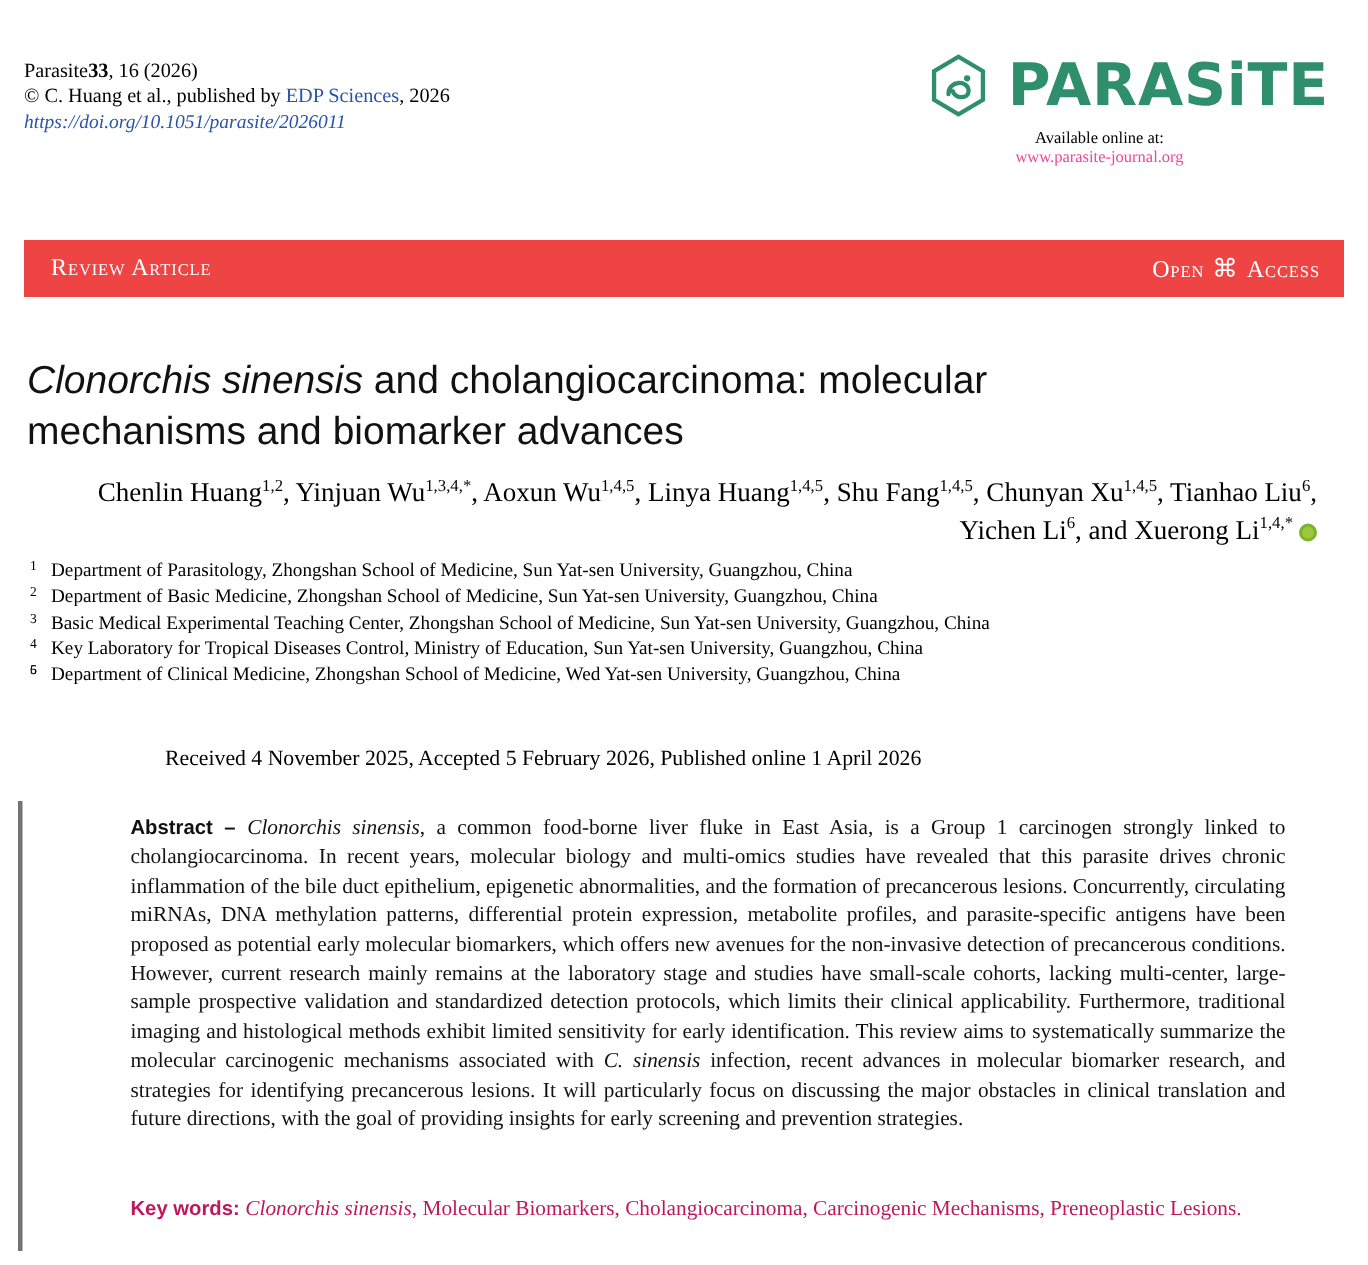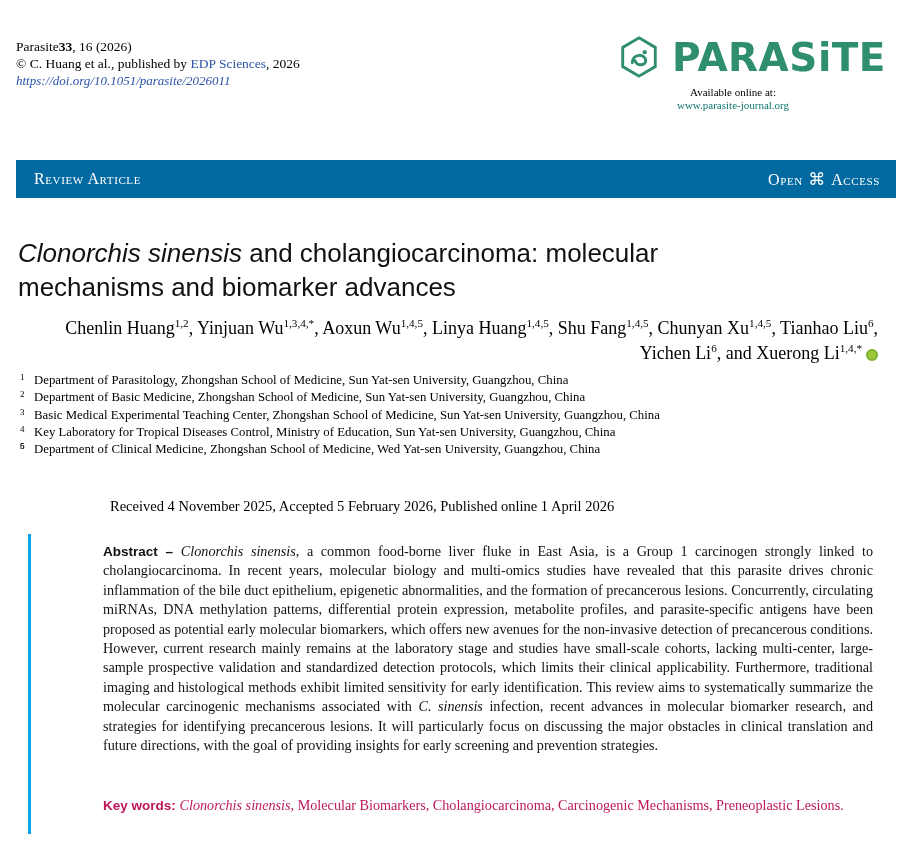--- a/index.html
+++ b/index.html
@@ -78,34 +78,34 @@
   }
   .avail {
     margin-top: 6px;
     font-size: 11px;
     color: #000;
     text-align: center;
     padding-right: 6px;
   }
   .avail .url {
     display: block;
-    color: #0f766e;
+    color: #ec4899;
     text-decoration: none;
     margin-top: 1px;
     text-align: center;
   }
 
   
   .banner {
     position: absolute;
     left: 16px;
     top: 160px;
     width: 880px;
     height: 38px;
-    background: #0369a1;
+    background: #ef4444;
     color: #ffffff;
   }
   .banner .left {
     position: absolute;
     left: 18px;
     top: 50%;
     transform: translateY(-50%);
     font-variant: small-caps;
     font-size: 16px;
     letter-spacing: 0.6px;
@@ -187,25 +187,25 @@
   .dates {
     position: absolute;
     left: 110px;
     top: 498px;
     font-size: 14.5px;
   }
 
   
   .abstract-wrap {
     position: absolute;
-    left: 28px;
+    left: 12px;
     top: 534px;
     width: 872px;
     height: 300px;
-    border-left: 3px solid #0ea5e9;
+    border-left: 3px solid #737373;
     box-sizing: border-box;
   }
   .abstract {
     position: absolute;
     left: 72px;
     top: 8px;
     width: 770px;
     font-size: 14.2px;
     line-height: 19.4px;
     text-align: justify;

